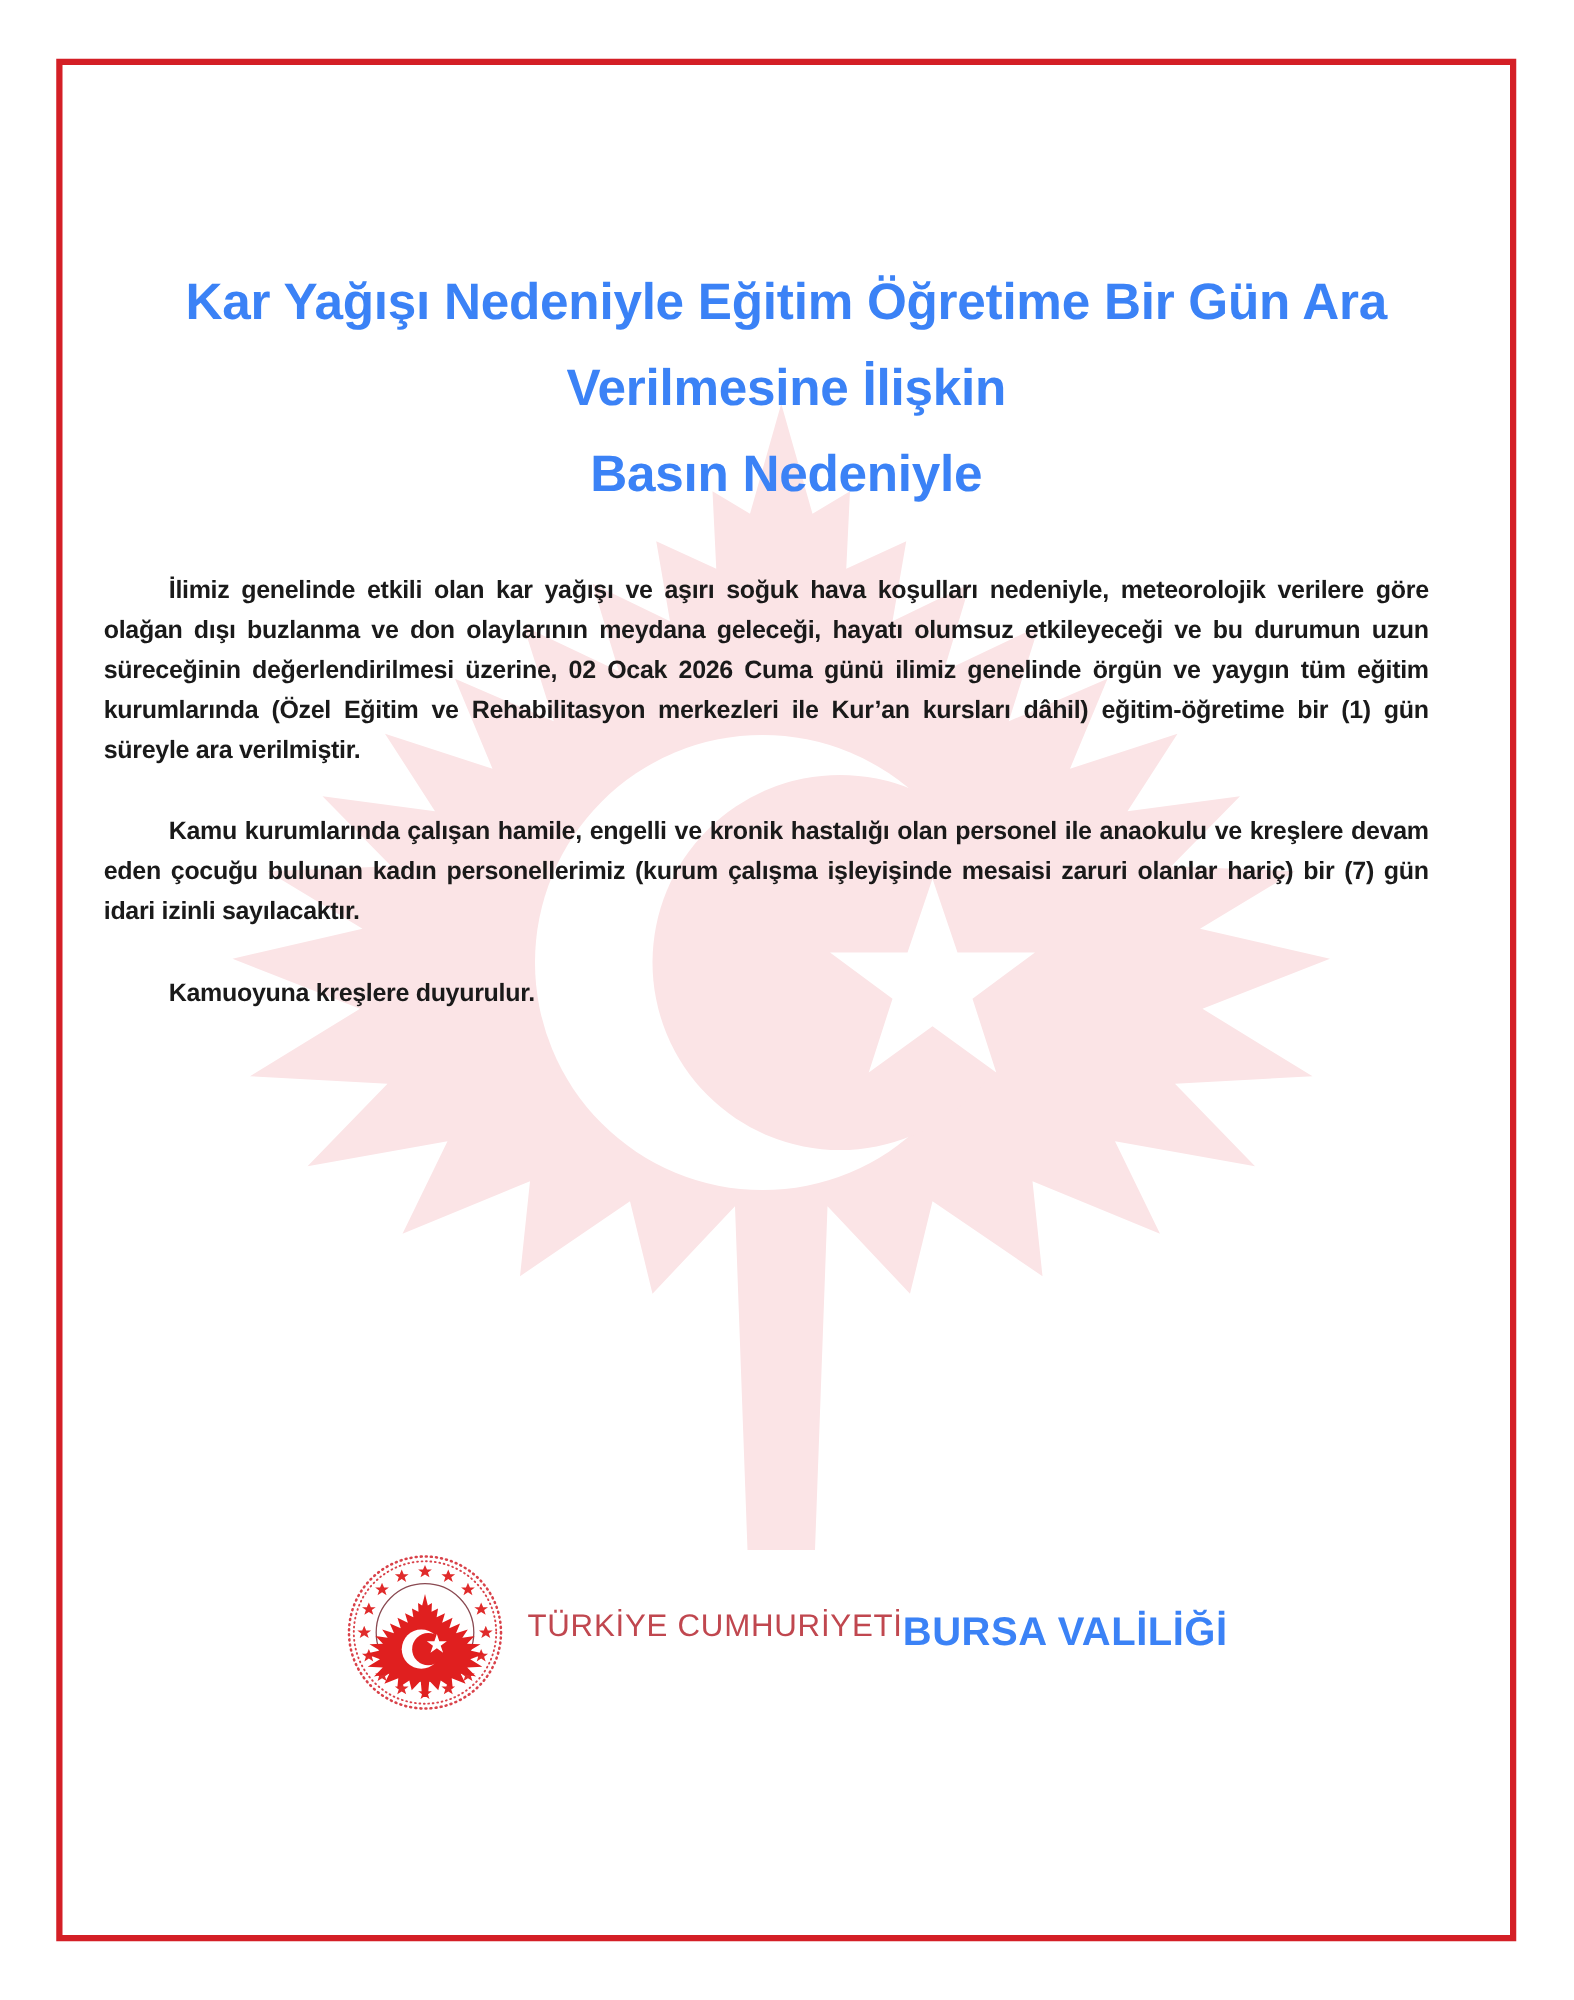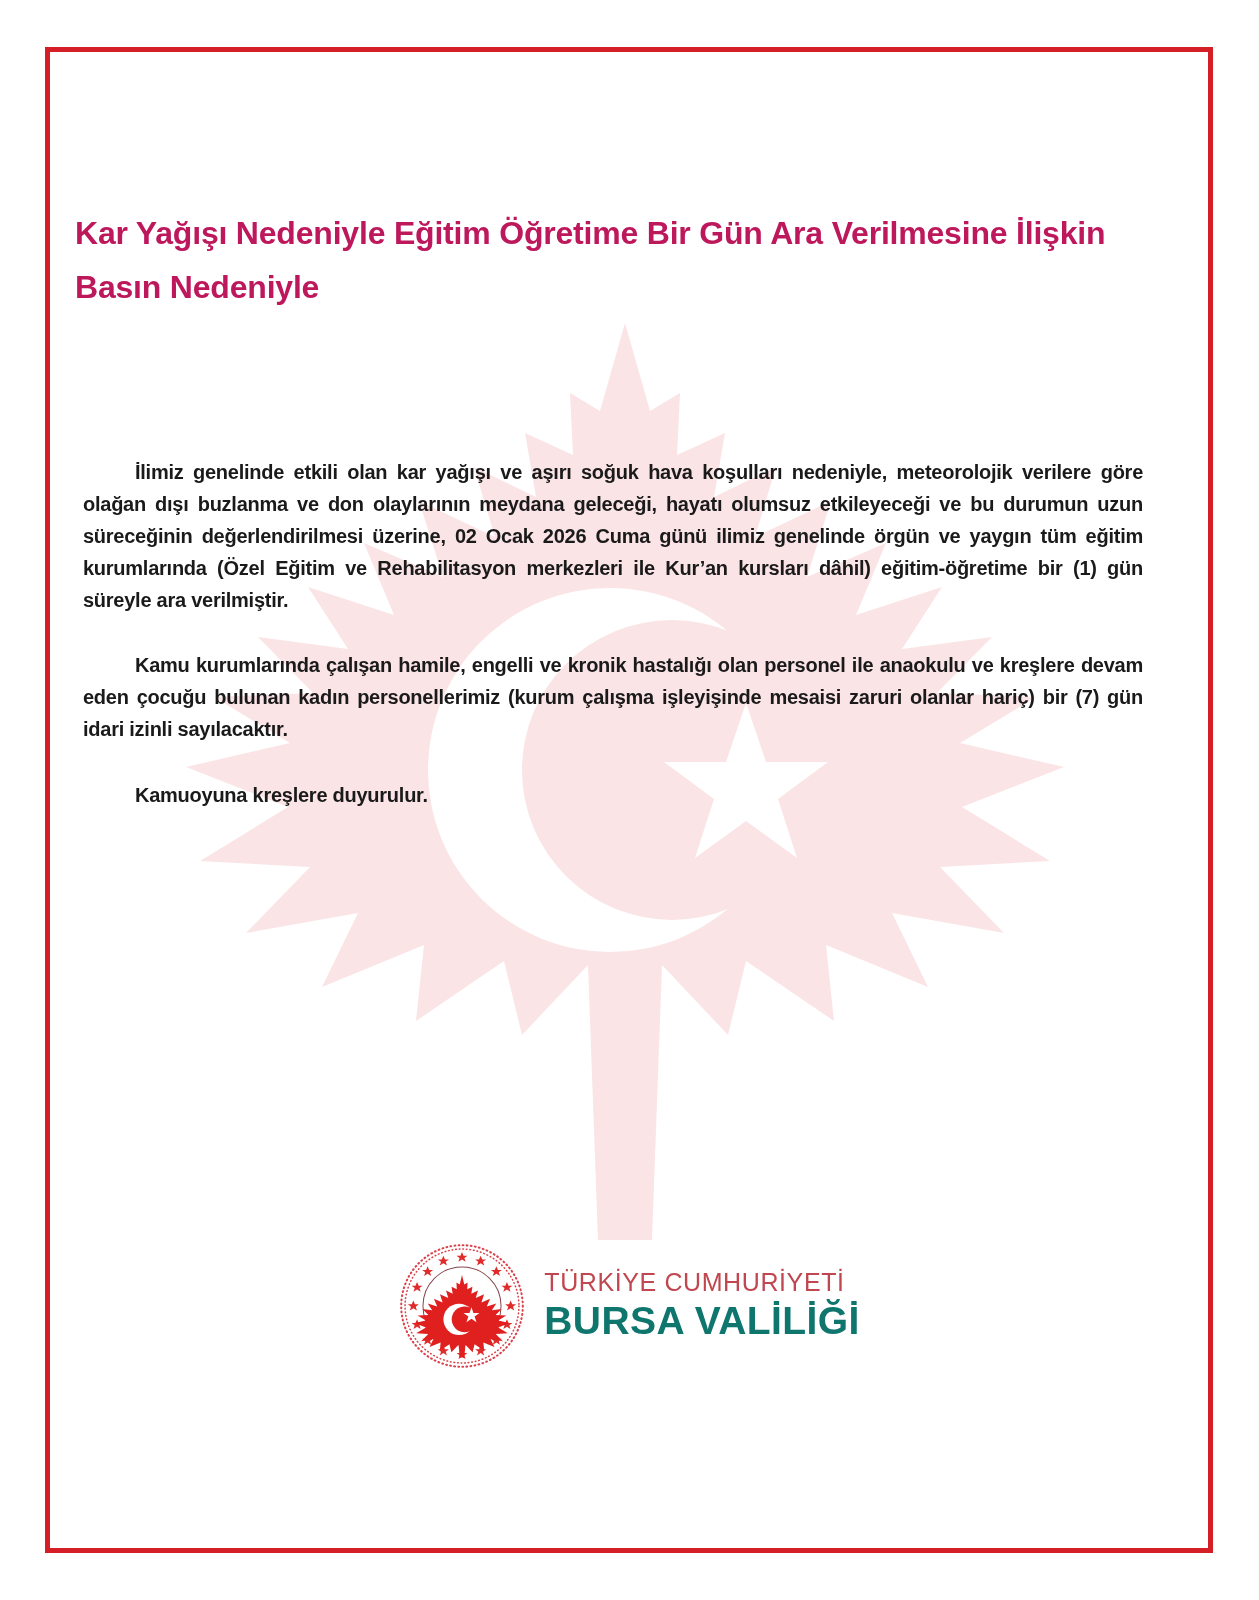--- a/index.html
+++ b/index.html
@@ -53,23 +53,23 @@
     width: 1168px;
     height: 1506px;
     z-index: 2;
   }
 
   .doc-title {
     position: absolute;
     left: 30px;
     top: 160px;
     width: 1108px;
-    text-align: left;
-    color: #be185d;
-    font-size: 32px;
+    text-align: center;
+    color: #3b82f6;
+    font-size: 41px;
     font-weight: 700;
     line-height: 1.68;
     letter-spacing: -0.2px;
   }
 
   .body-block {
     position: absolute;
     left: 38px;
     top: 410px;
     width: 1060px;
@@ -94,31 +94,31 @@
     left: 0;
     top: 1195px;
     width: 1168px;
     display: flex;
     align-items: center;
     justify-content: center;
     gap: 18px;
   }
   .emblem { width: 128px; height: 128px; flex: 0 0 auto; }
   .emblem svg { display: block; width: 100%; height: 100%; }
-  .logo-text { display: flex; flex-direction: column; justify-content: center; }
+  .logo-text { display: flex; flex-direction: row; justify-content: center; }
   .logo-line1 {
     color: #c0474f;
     font-size: 25px;
     font-weight: 400;
     letter-spacing: 0.6px;
     line-height: 1.18;
   }
   .logo-line2 {
-    color: #0f766e;
-    font-size: 39px;
+    color: #3b82f6;
+    font-size: 32px;
     font-weight: 700;
     letter-spacing: 0.4px;
     line-height: 1.18;
   }
 </style>
 </head>
 <body>
 
 <div class="page">
 

